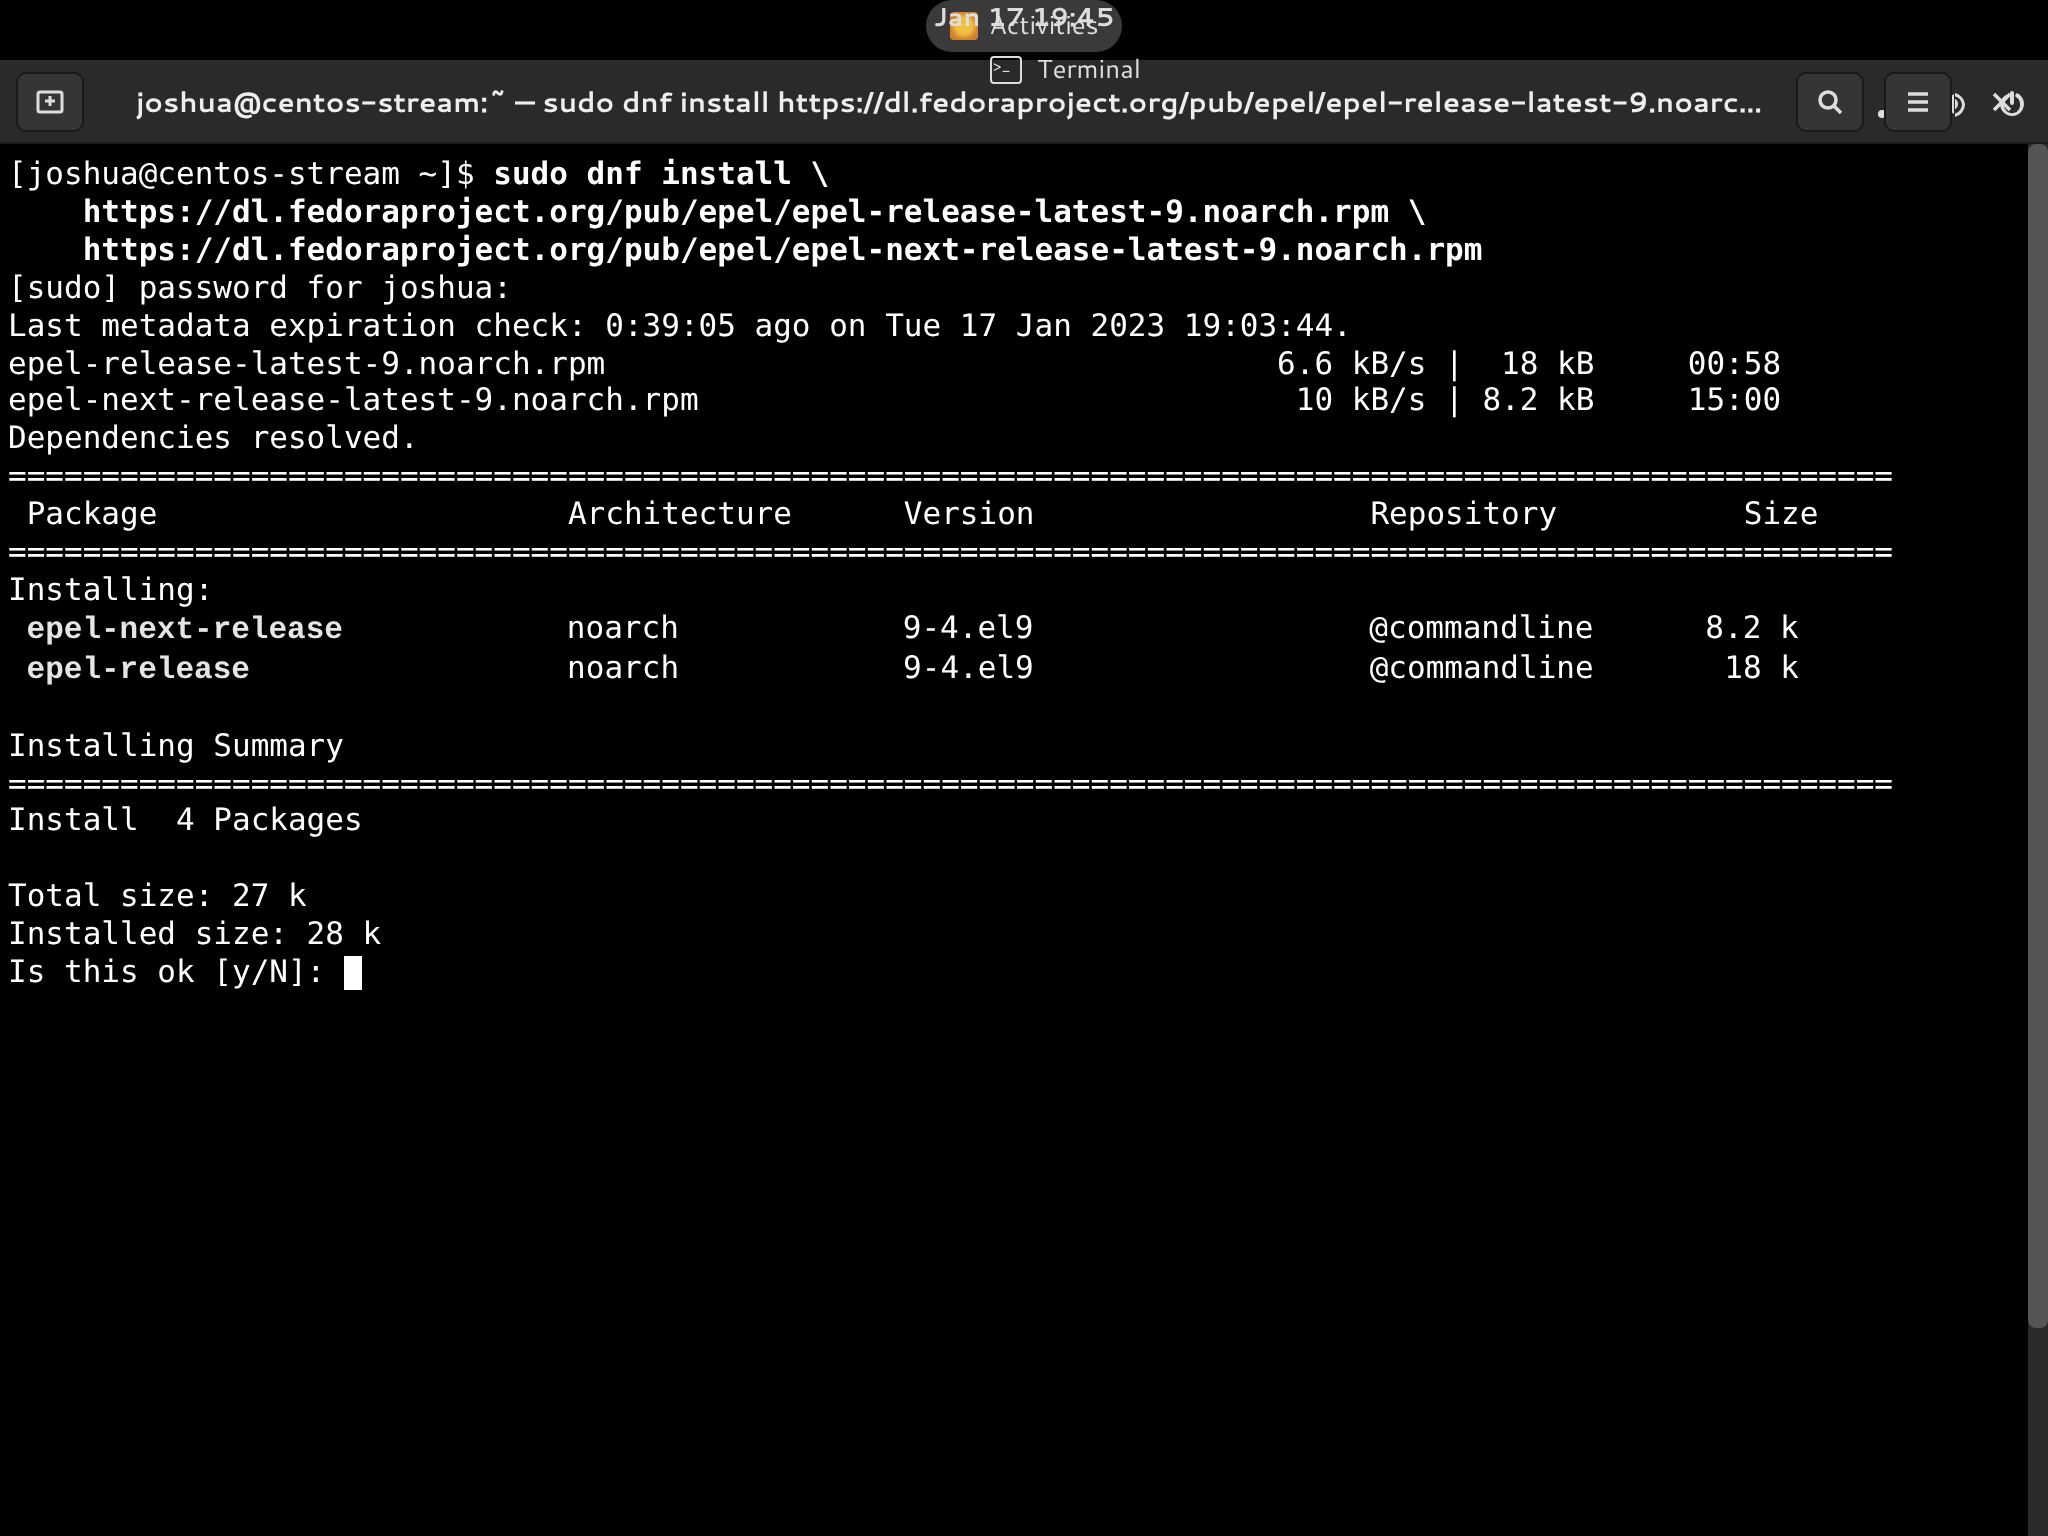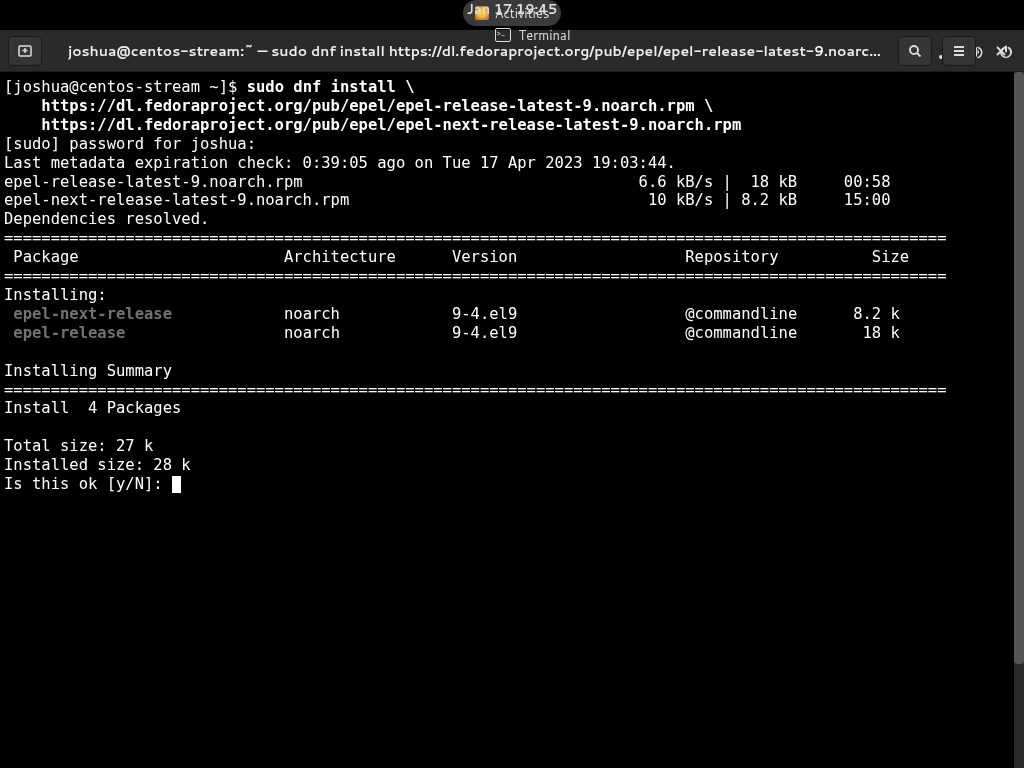--- a/index.html
+++ b/index.html
@@ -134,21 +134,21 @@
       bottom: 0;
       width: 10px;
       background: #2a2a2a;
     }
     .scrollbar-thumb {
       width: 100%;
       height: 85%;
       background: #555;
       border-radius: 4px;
     }
-    .green { color: #737373; }
+    .green { color: #e5e5e5; font-family: Liberation Mono, monospace; }
     .bold { font-weight: bold; }
     .cursor-block {
       display:inline-block;
       width: 9px;
       height: 17px;
       background: #fff;
       vertical-align: text-bottom;
     }
   </style>
 </head>
@@ -206,21 +206,21 @@
     <svg width="14" height="14" viewBox="0 0 14 14">
         <path d="M3 3l8 8M11 3l-8 8" stroke="#ddd" stroke-width="1.8"></path>
       </svg>
   </div>
 </div>
 
 <div class="terminal-body"><span>[joshua@centos-stream ~]$ </span><span class="bold">sudo dnf install \</span>
 <span class="bold">    https://dl.fedoraproject.org/pub/epel/epel-release-latest-9.noarch.rpm \</span>
 <span class="bold">    https://dl.fedoraproject.org/pub/epel/epel-next-release-latest-9.noarch.rpm</span>
 <span>[sudo] password for joshua: </span>
-<span>Last metadata expiration check: 0:39:05 ago on Tue 17 Apr 2023 19:03:44.</span>
+<span>Last metadata expiration check: 0:39:05 ago on Tue 17 Jan 2023 19:03:44.</span>
 <span>epel-release-latest-9.noarch.rpm                                    6.6 kB/s |  18 kB     00:58    </span>
 <span>epel-next-release-latest-9.noarch.rpm                                10 kB/s | 8.2 kB     15:00    </span>
 <span>Dependencies resolved.</span>
 <span>=====================================================================================================</span>
 <span> Package                      Architecture      Version                  Repository          Size</span>
 <span>=====================================================================================================</span>
 <span>Installing:</span>
 <span class="green bold"> epel-next-release</span><span>            noarch            9-4.el9                  @commandline      8.2 k</span>
 <span class="green bold"> epel-release</span><span>                 noarch            9-4.el9                  @commandline       18 k</span>
 

